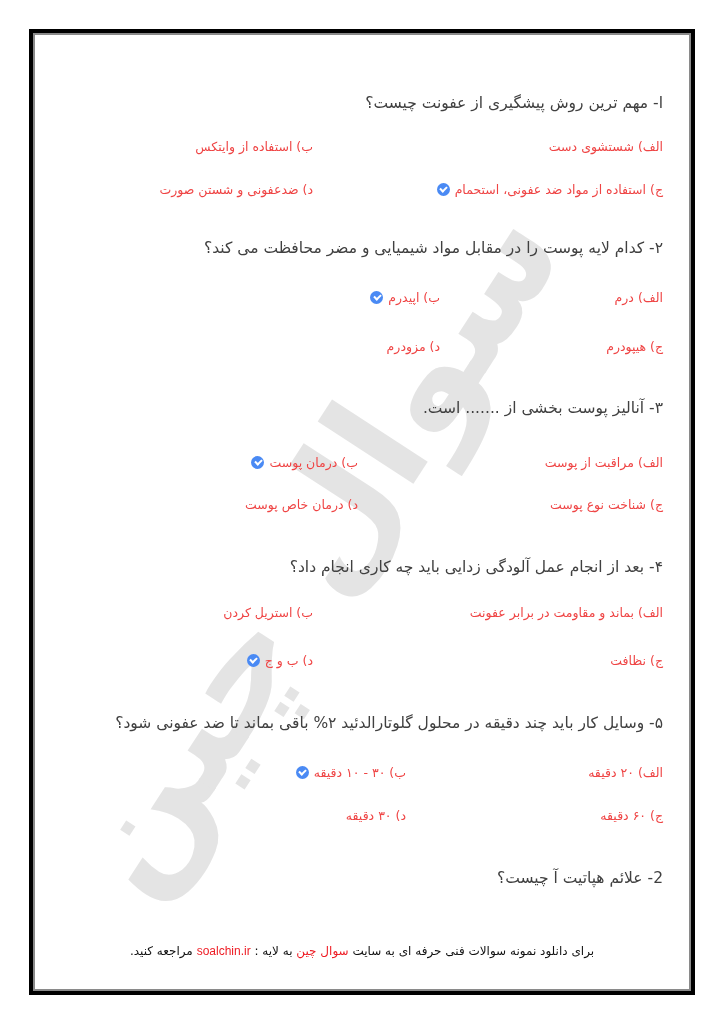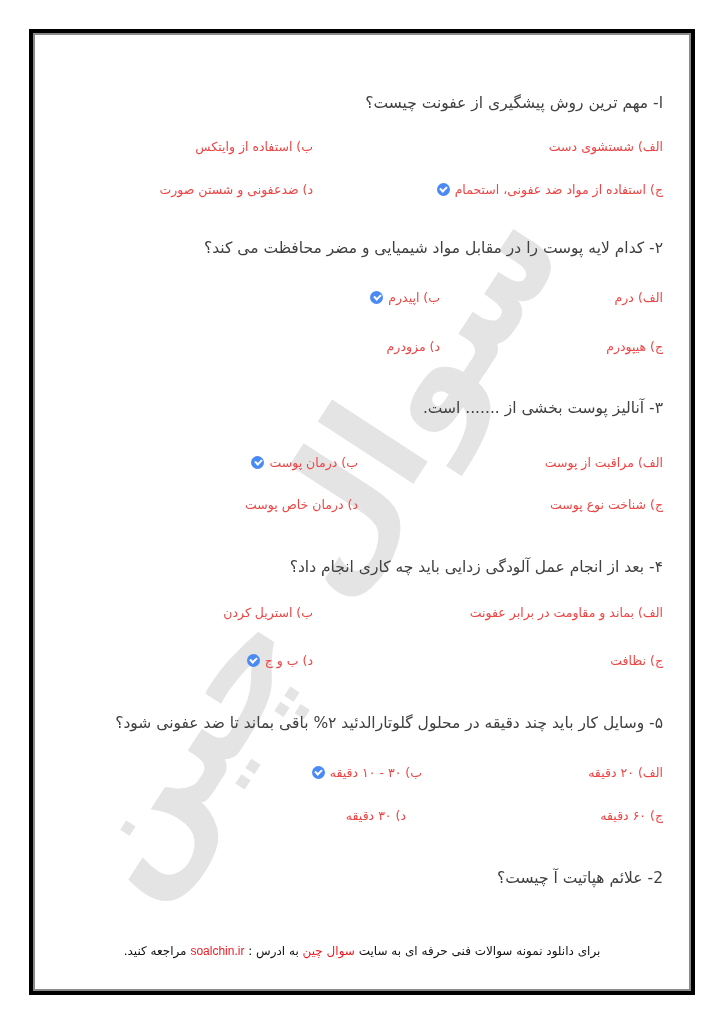--- a/index.html
+++ b/index.html
@@ -54,21 +54,21 @@
 <div class="opt" style="top:496px; right:366px"><span>د) درمان خاص پوست</span></div>
 
 <div class="q" style="top:557px">۴- بعد از انجام عمل آلودگی زدایی باید چه کاری انجام داد؟</div>
 <div class="opt col-a" style="top:604px"><span>الف) بماند و مقاومت در برابر عفونت</span></div>
 <div class="opt" style="top:604px; right:411px"><span>ب) استریل کردن</span></div>
 <div class="opt col-a" style="top:652px"><span>ج) نظافت</span></div>
 <div class="opt" style="top:652px; right:411px"><span>د) ب و ج</span><span class="check"></span></div>
 
 <div class="q" style="top:713px">۵- وسایل کار باید چند دقیقه در محلول گلوتارالدئید ۲% باقی بماند تا ضد عفونی شود؟</div>
 <div class="opt col-a" style="top:764px"><span>الف) ۲۰ دقیقه</span></div>
-<div class="opt" style="top:764px; right:302px"><span>ب) ۳۰ - ۱۰ دقیقه</span><span class="check"></span></div>
+<div class="opt" style="top:764px; right:318px"><span>ب) ۳۰ - ۱۰ دقیقه</span><span class="check"></span></div>
 <div class="opt col-a" style="top:807px"><span>ج)  ۶۰ دقیقه</span></div>
 <div class="opt" style="top:807px; right:318px"><span>د) ۳۰ دقیقه</span></div>
 
 <div class="q" style="top:868px">2- علائم هپاتیت آ چیست؟</div>
 
 <div class="footer">
-  <span>برای دانلود نمونه سوالات فنی حرفه ای به سایت </span><span class="red">سوال چین</span><span> به ادرس : </span><span class="site">soalchin.ir</span><span> مراجعه کنید.</span>
+  <span>برای دانلود نمونه سوالات فنی حرفه ای به سایت </span><span class="red">سوال چین</span><span> به لایه : </span><span class="site">soalchin.ir</span><span> مراجعه کنید.</span>
 </div>
 
 </body></html>

